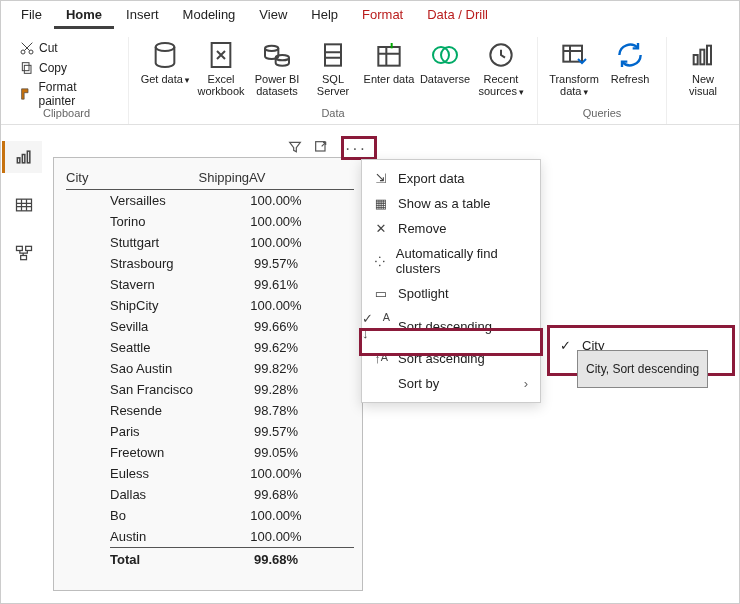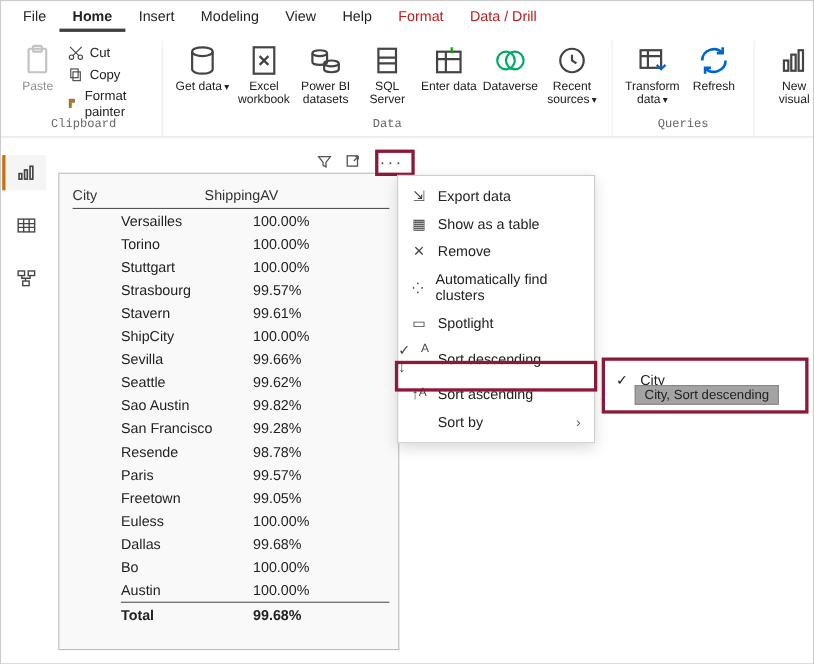--- a/index.html
+++ b/index.html
@@ -4,75 +4,68 @@
 <style>
 * { box-sizing: border-box; margin: 0; padding: 0; font-family: "Segoe UI", Arial, sans-serif; }
 body { background: #fff; width: 740px; height: 604px; overflow: hidden; font-size: 13px; color: #222; position: relative; border: 1px solid #ccc;}
 .menubar { display: flex; align-items: flex-start; height: 32px; padding: 0 8px; border-bottom: 0; }
 .menubar .tab { padding: 6px 12px 4px; cursor: pointer; font-size: 13px; border-bottom: 2px solid transparent; }
 .menubar .tab.active { border-bottom: 3px solid #404040; font-weight: 600; }
 .menubar .tab.ctx { color: #b91c1c; }
 .ribbon { display: flex; border-bottom: 1px solid #e0e0e0; padding: 4px 0 0 4px; height: 92px; }
 .group { display: flex; flex-direction: column; align-items: center; border-right: 1px solid #eee; padding: 0 8px; }
 .group-inner { display: flex; height: 68px; align-items:flex-start;}
-.group-label { font-size: 11px; color: #666; padding: 2px 0 4px; font-family: Liberation Mono, monospace; }
+.group-label { font-size: 11px; color: #666; padding: 2px 0 4px; }
 .bigbtn { display:flex; flex-direction: column; align-items:center; justify-content:flex-start; width:56px; padding:2px 2px; cursor:pointer; text-align:center;}
 .bigbtn svg, .bigbtn .iconbox { width:32px; height:32px; display:flex; align-items:center; justify-content:center;}
 .bigbtn span.lbl { font-size: 11px; line-height: 1.1; margin-top:2px;}
 .smallcol { display:flex; flex-direction:column; justify-content:flex-start; gap:2px; padding:2px 4px;}
 .smallbtn { display:flex; align-items:center; gap:4px; font-size:12px; cursor:pointer; padding:1px 2px;}
 .smallbtn svg {width:16px;height:16px;}
 .left-rail { position:absolute; top:128px; left:0; width:42px; display:flex; flex-direction:column; align-items:center; gap:16px; padding-top:12px;}
 .left-rail .ritem { width:40px; height:32px; display:flex; align-items:center; justify-content:center; cursor:pointer; border-left:3px solid transparent;}
 .left-rail .ritem.active { border-left:3px solid #C7720F; background:#f5f5f5;}
 .visual-area { position:absolute; top:156px; left:52px; width:310px; height:434px; border:1px solid #bdbdbd; background:#f9f9f9;}
 .ellipsis-highlight { position:absolute; top:135px; left:340px; width:36px; height:24px; border:3px solid #8B1A3A; z-index:5;}
 .table { padding:8px 8px 0 12px; }
 .table .hdr { display:flex; font-weight:400; color:#333; padding:4px 0; border-bottom:1px solid #555;}
 .table .row { display:flex; padding:3px 0; border-bottom:0;margin-left:44px;}
 .table .row:nth-child(odd){}
 .col-city { width:120px; }
-.col-val { width:100px; text-align:left; padding-right:8px;}
+.col-val { width:100px; text-align:center; padding-right:8px;}
 .table .total { font-weight:700; border-top:1px solid #555; padding-top:4px;}
 .ctx-menu { position:absolute; top:158px; left:360px; width:180px; background:#fff; border:1px solid #ccc; box-shadow:0 4px 12px rgba(0,0,0,0.15); padding:6px 0; z-index:10;}
 .ctx-item { display:flex; align-items:center; gap:8px; padding:5px 12px 5px 10px; font-size:13px; cursor:pointer;}
 .ctx-item .ic{width:18px;display:flex;justify-content:center;color:#444;}
 .ctx-item .chev{margin-left:auto;color:#666;}
 .sortby-highlight { position:absolute; top:327px; left:358px; width:184px; height:28px; border:3px solid #8B1A3A; z-index:12; pointer-events:none;}
 .submenu { position:absolute; top:324px; left:546px; width:188px; border:3px solid #8B1A3A; background:#fff; z-index:11; padding:6px 0 16px;}
 .submenu .mi { display:flex; align-items:center; gap:8px; padding:4px 12px 4px 10px; font-size:13px;}
 .submenu .check{width:14px;}
-.tooltip { position:absolute; top:349px; left:576px; background:#a3a3a3; border:1px solid #888; padding:1px 8px; font-size:12px; z-index:13;}
+.tooltip { position:absolute; top:349px; left:576px; background:#e5e5e5; border:1px solid #888; padding:11px 8px; font-size:12px; z-index:13;}
 .caret{font-size:9px; margin-left:2px;}
 </style>
 </head>
 <body>
 
 <div class="menubar">
   <div class="tab">File</div>
   <div class="tab active">Home</div>
   <div class="tab">Insert</div>
   <div class="tab">Modeling</div>
   <div class="tab">View</div>
   <div class="tab">Help</div>
   <div class="tab ctx">Format</div>
   <div class="tab ctx">Data / Drill</div>
 </div>
 
 <div class="ribbon">
 
   <div class="group">
     <div class="group-inner">
-      <div class="bigbtn" style="opacity:0.5;">
-        <svg viewBox="0 0 24 24" fill="none" stroke="#888" stroke-width="1.5">
-            <rect x="6" y="4" width="12" height="16" rx="1"></rect>
-            <rect x="9" y="2" width="6" height="4" rx="1"></rect>
-          </svg>
-        <span class="lbl">Paste</span>
-      </div>
       <div class="smallcol">
         <div class="smallbtn">
             <svg viewBox="0 0 24 24" fill="none" stroke="#444" stroke-width="1.5">
               <circle cx="6" cy="18" r="3"></circle>
               <circle cx="18" cy="18" r="3"></circle>
               <path d="M8 16L20 4M16 16L4 4"></path>
             </svg>
             <span>Cut</span>
           </div>
         <div class="smallbtn">

